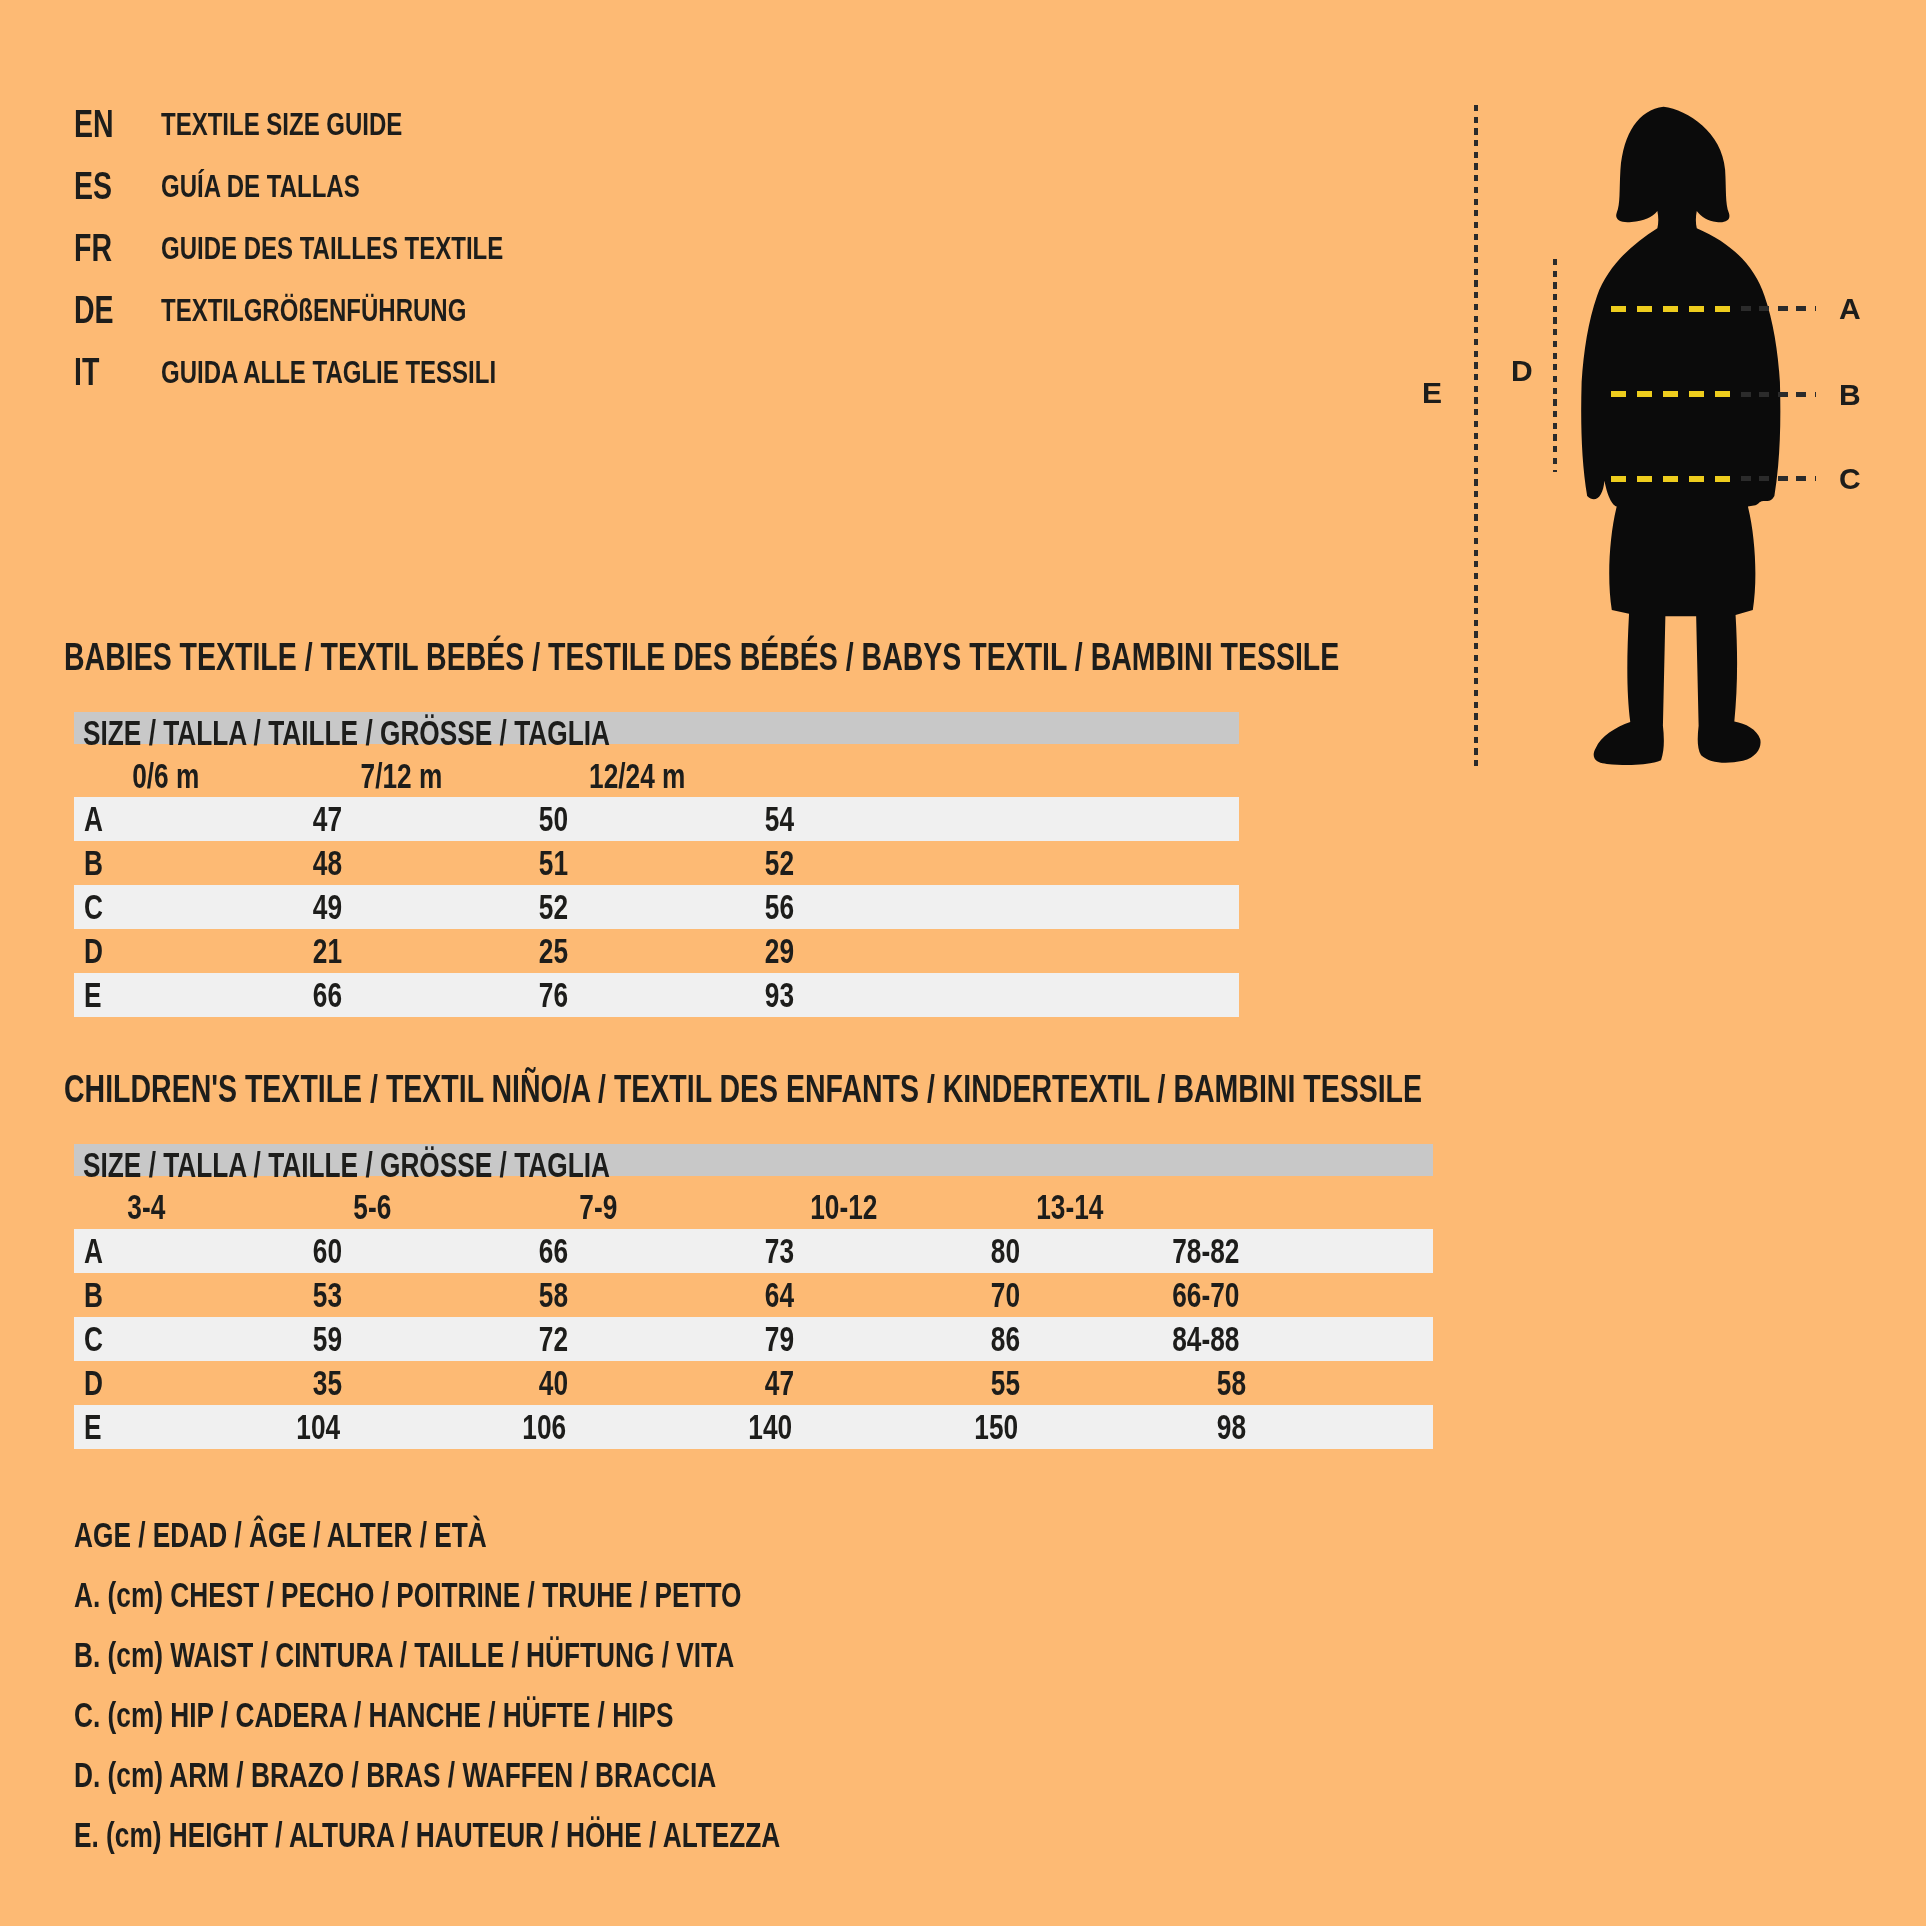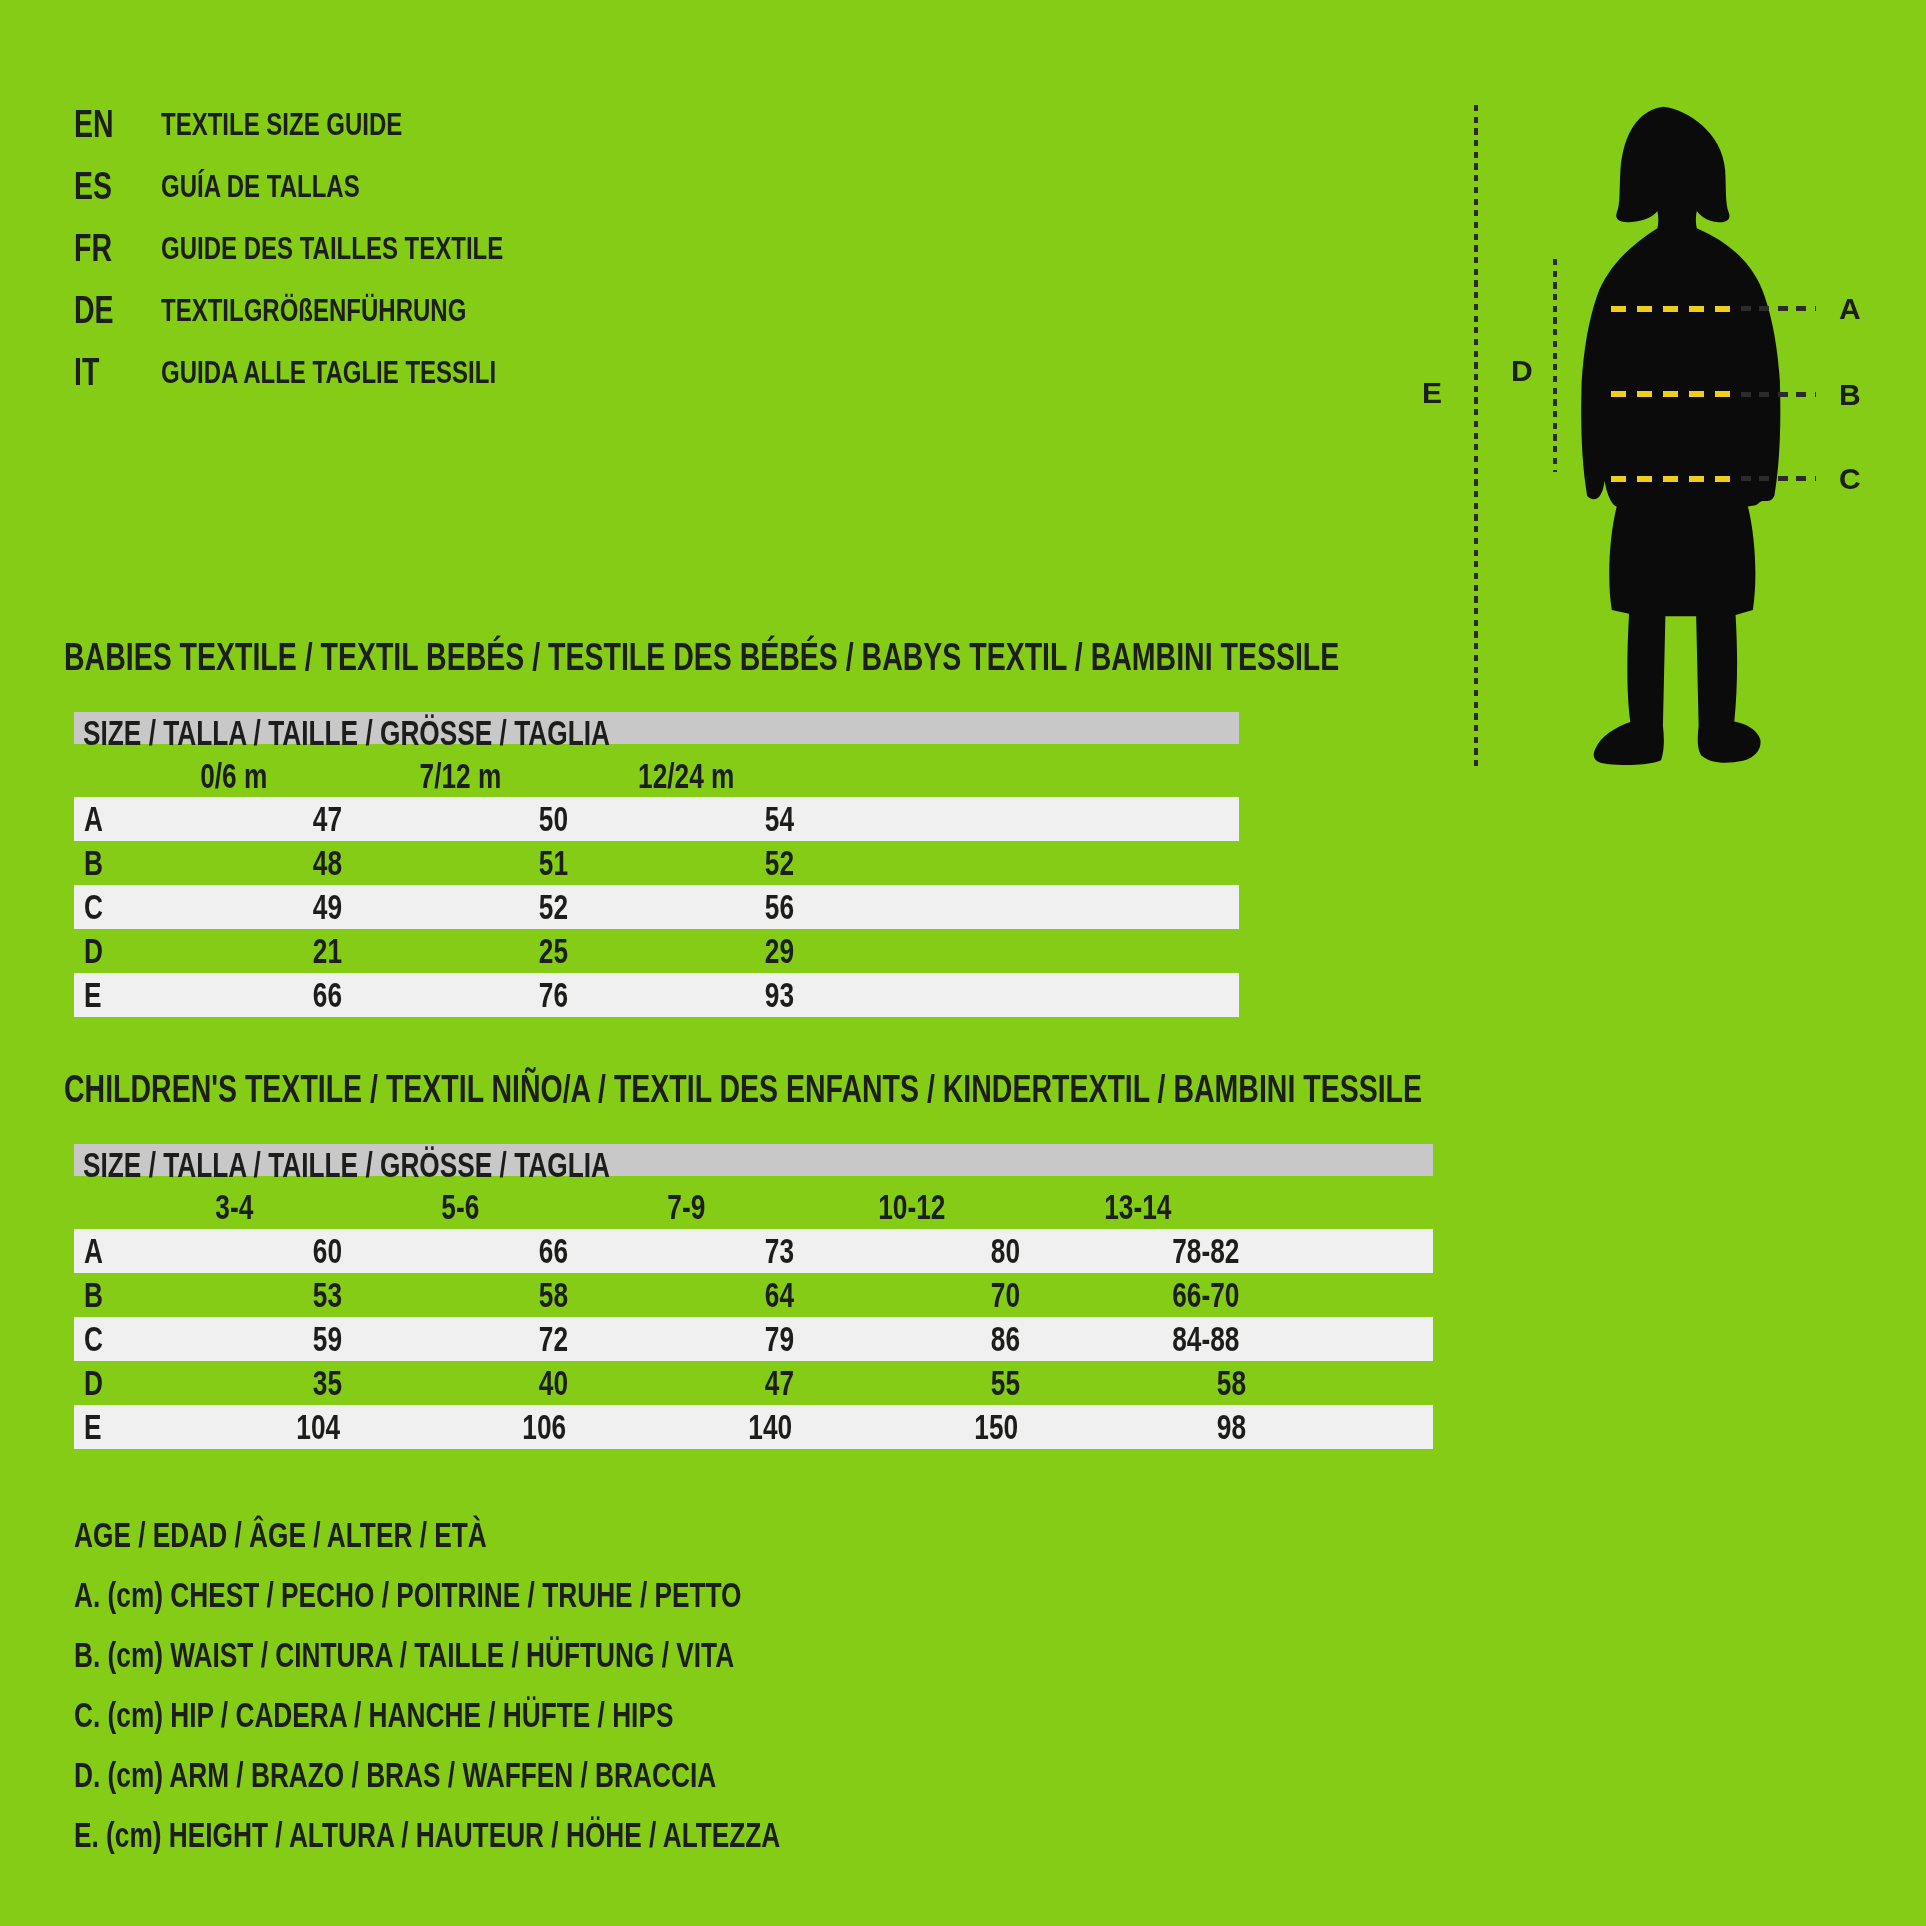--- a/index.html
+++ b/index.html
@@ -1,17 +1,17 @@
 <!DOCTYPE html>
 <html style="font-size:10px"><head>
 <meta charset="utf-8">
 <style>
   html,body { margin:0; padding:0; background:#ffffff; }
   .page {
-    position:relative; width:1926px; height:1926px; background:#84cc16;
+    position:relative; width:1926px; height:1926px; background:#fdba74;
     font-family:"Liberation Sans", sans-serif; font-weight:bold; color:#1d1d1b;
     overflow:hidden;
   }
   
   .cx  { display:inline-block; transform:scaleX(0.75); transform-origin:0 50%; white-space:nowrap; }
   .cxc { display:inline-block; transform:scaleX(0.75); transform-origin:50% 50%; white-space:nowrap; }
 
   
   .lang-block { position:absolute; left:74px; top:93px; }
   .lang-line { position:relative; height:62px; width:863px; }
@@ -46,21 +46,21 @@
   .band { position:absolute; left:74px; height:32px; background:#c8c8c8;
           font-size:35px; line-height:42px; padding-left:8.6px; box-sizing:border-box; }
   #babies-band   { top:712px; width:1165px; }
   #children-band { top:1144px; width:1359px; }
 
   .colrow { position:absolute; left:74px; display:flex; height:43px;
             font-size:35px; line-height:43px; }
   #babies-cols   { top:754px; width:1165px; }
   #children-cols { top:1185px; width:1359px; }
   .spacer { width:47px; }
-  .col { width:226px; text-align:center; }
+  .col { width:226px; }
 
   .rows { position:absolute; left:74px; }
   #babies-rows   { top:797px; }
   #children-rows { top:1229px; }
   .trow { display:flex; height:44px; line-height:44px; font-size:35px; }
   #babies-rows .trow   { width:1165px; }
   #children-rows .trow { width:1359px; }
   .trow.alt { background:#f0f0f0; }
   .tlabel { width:47px; padding-left:10px; box-sizing:border-box; }
   .tcell { width:226px; text-align:right; }

